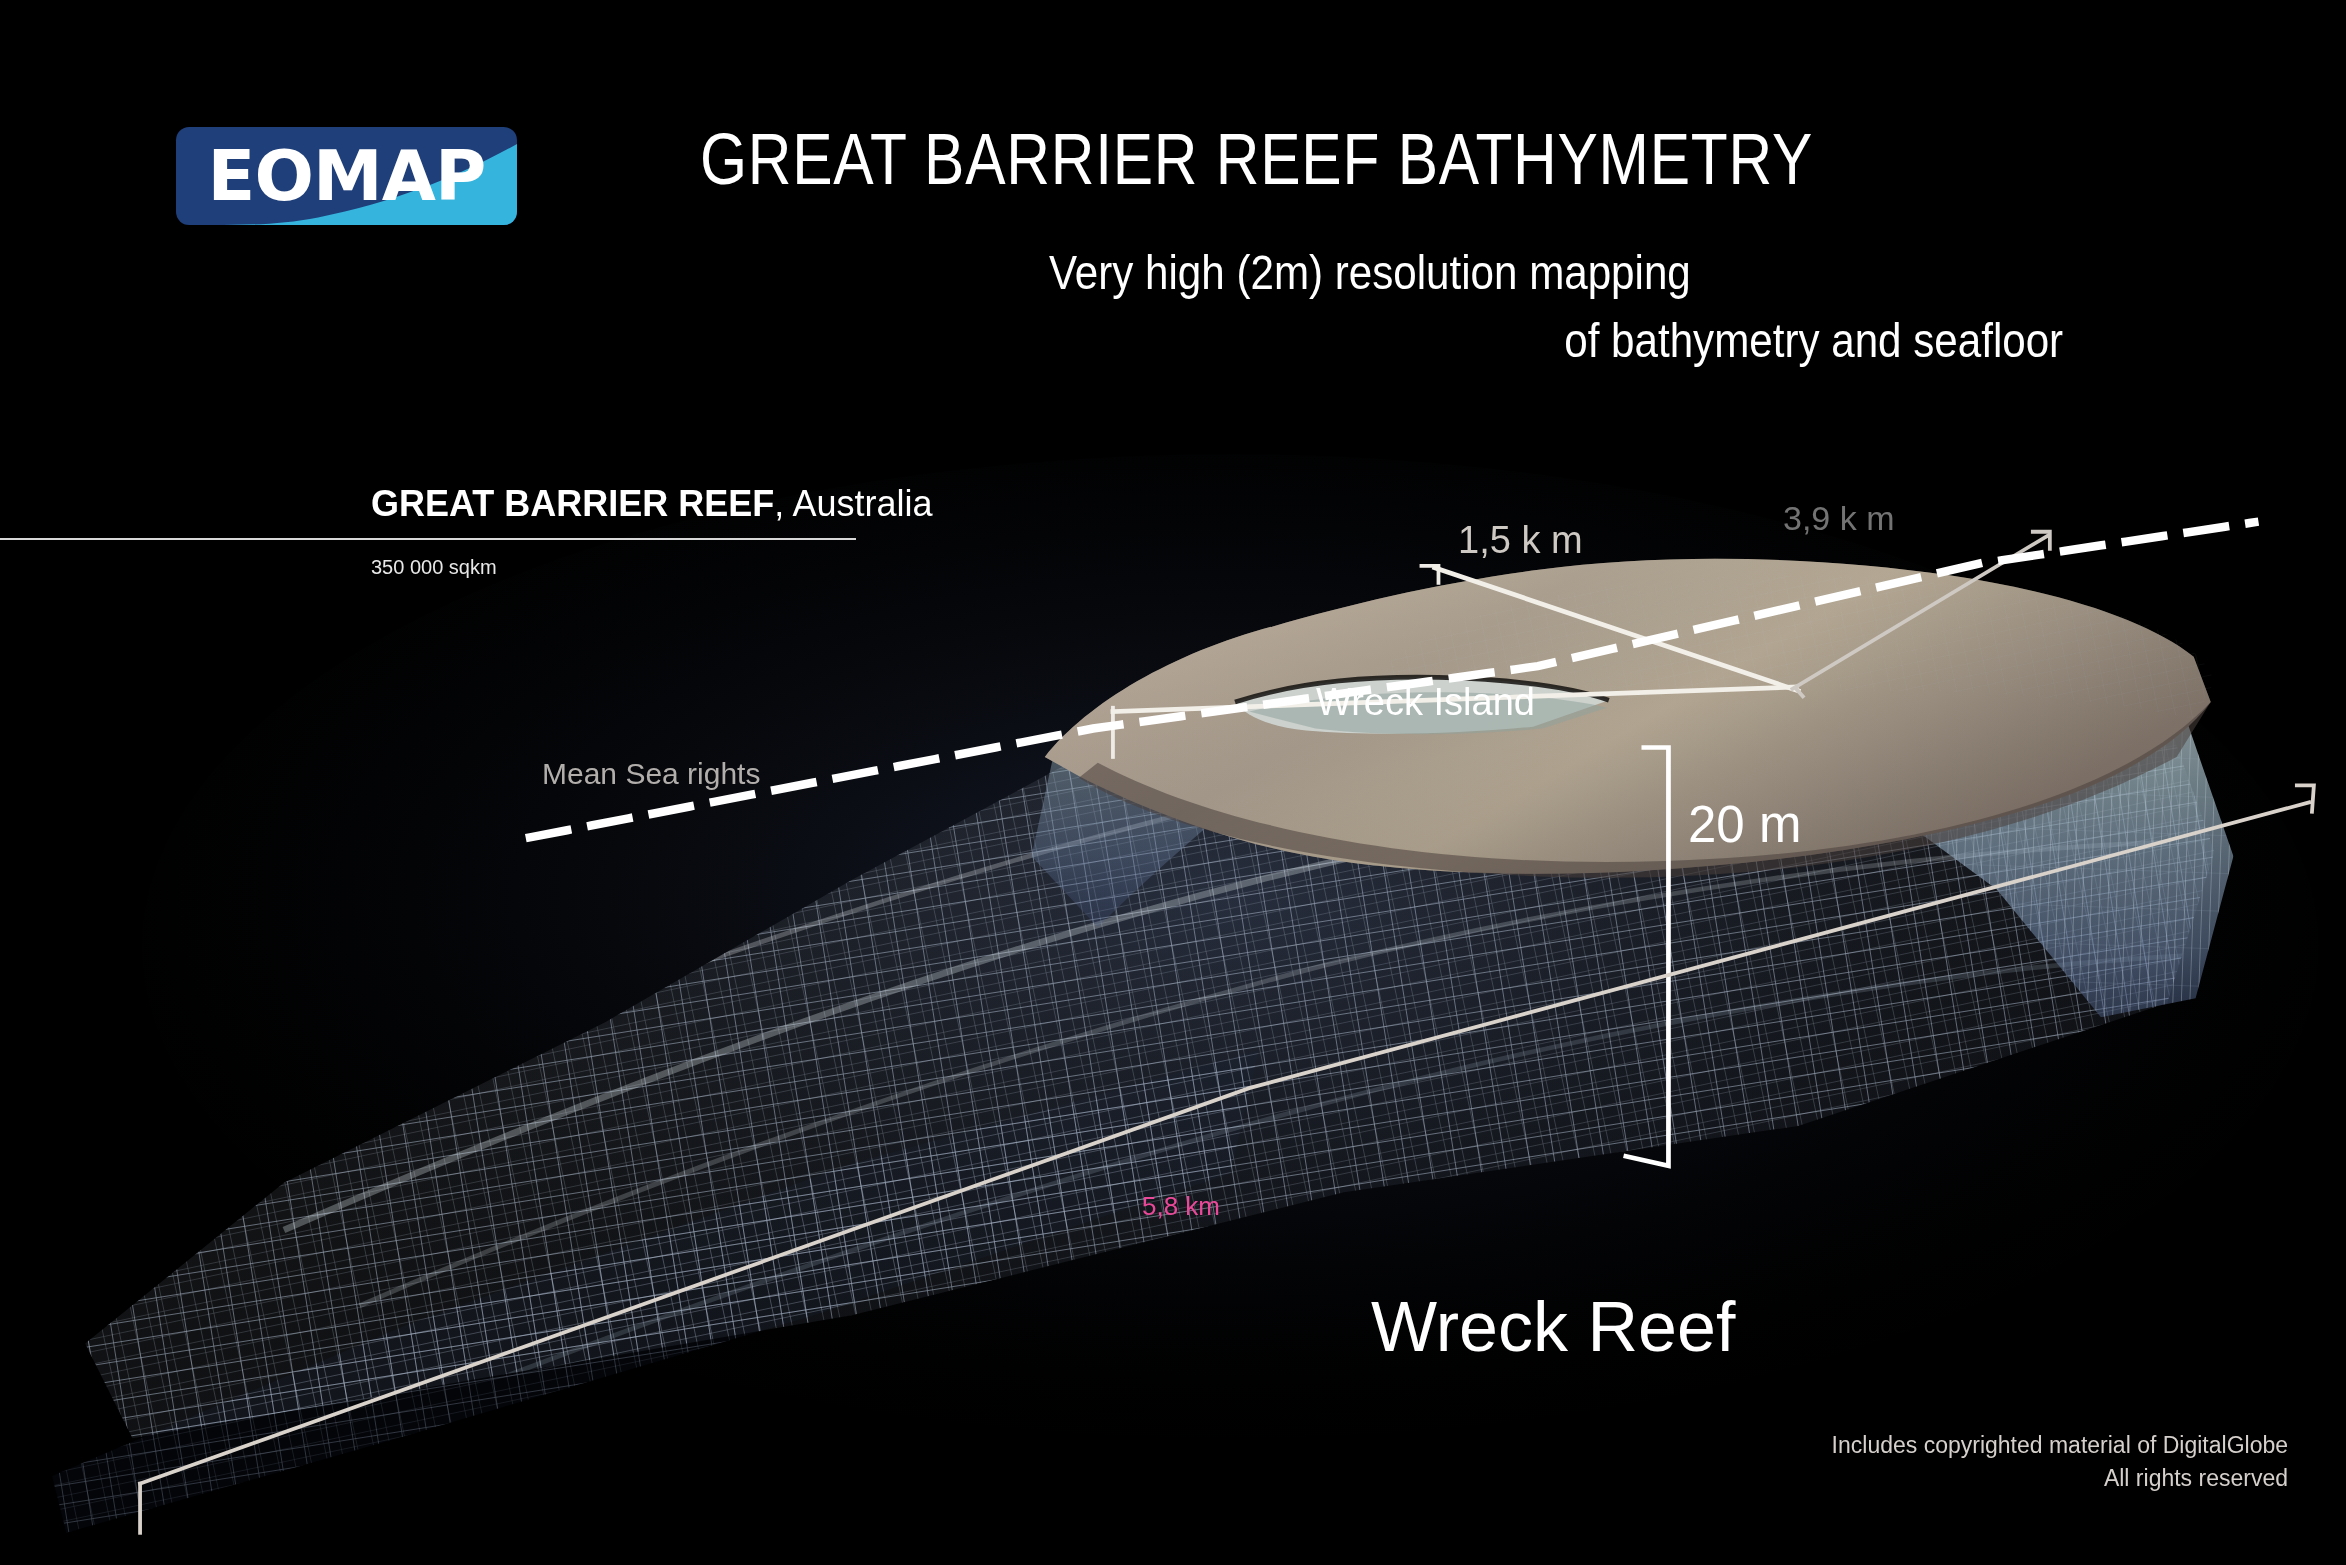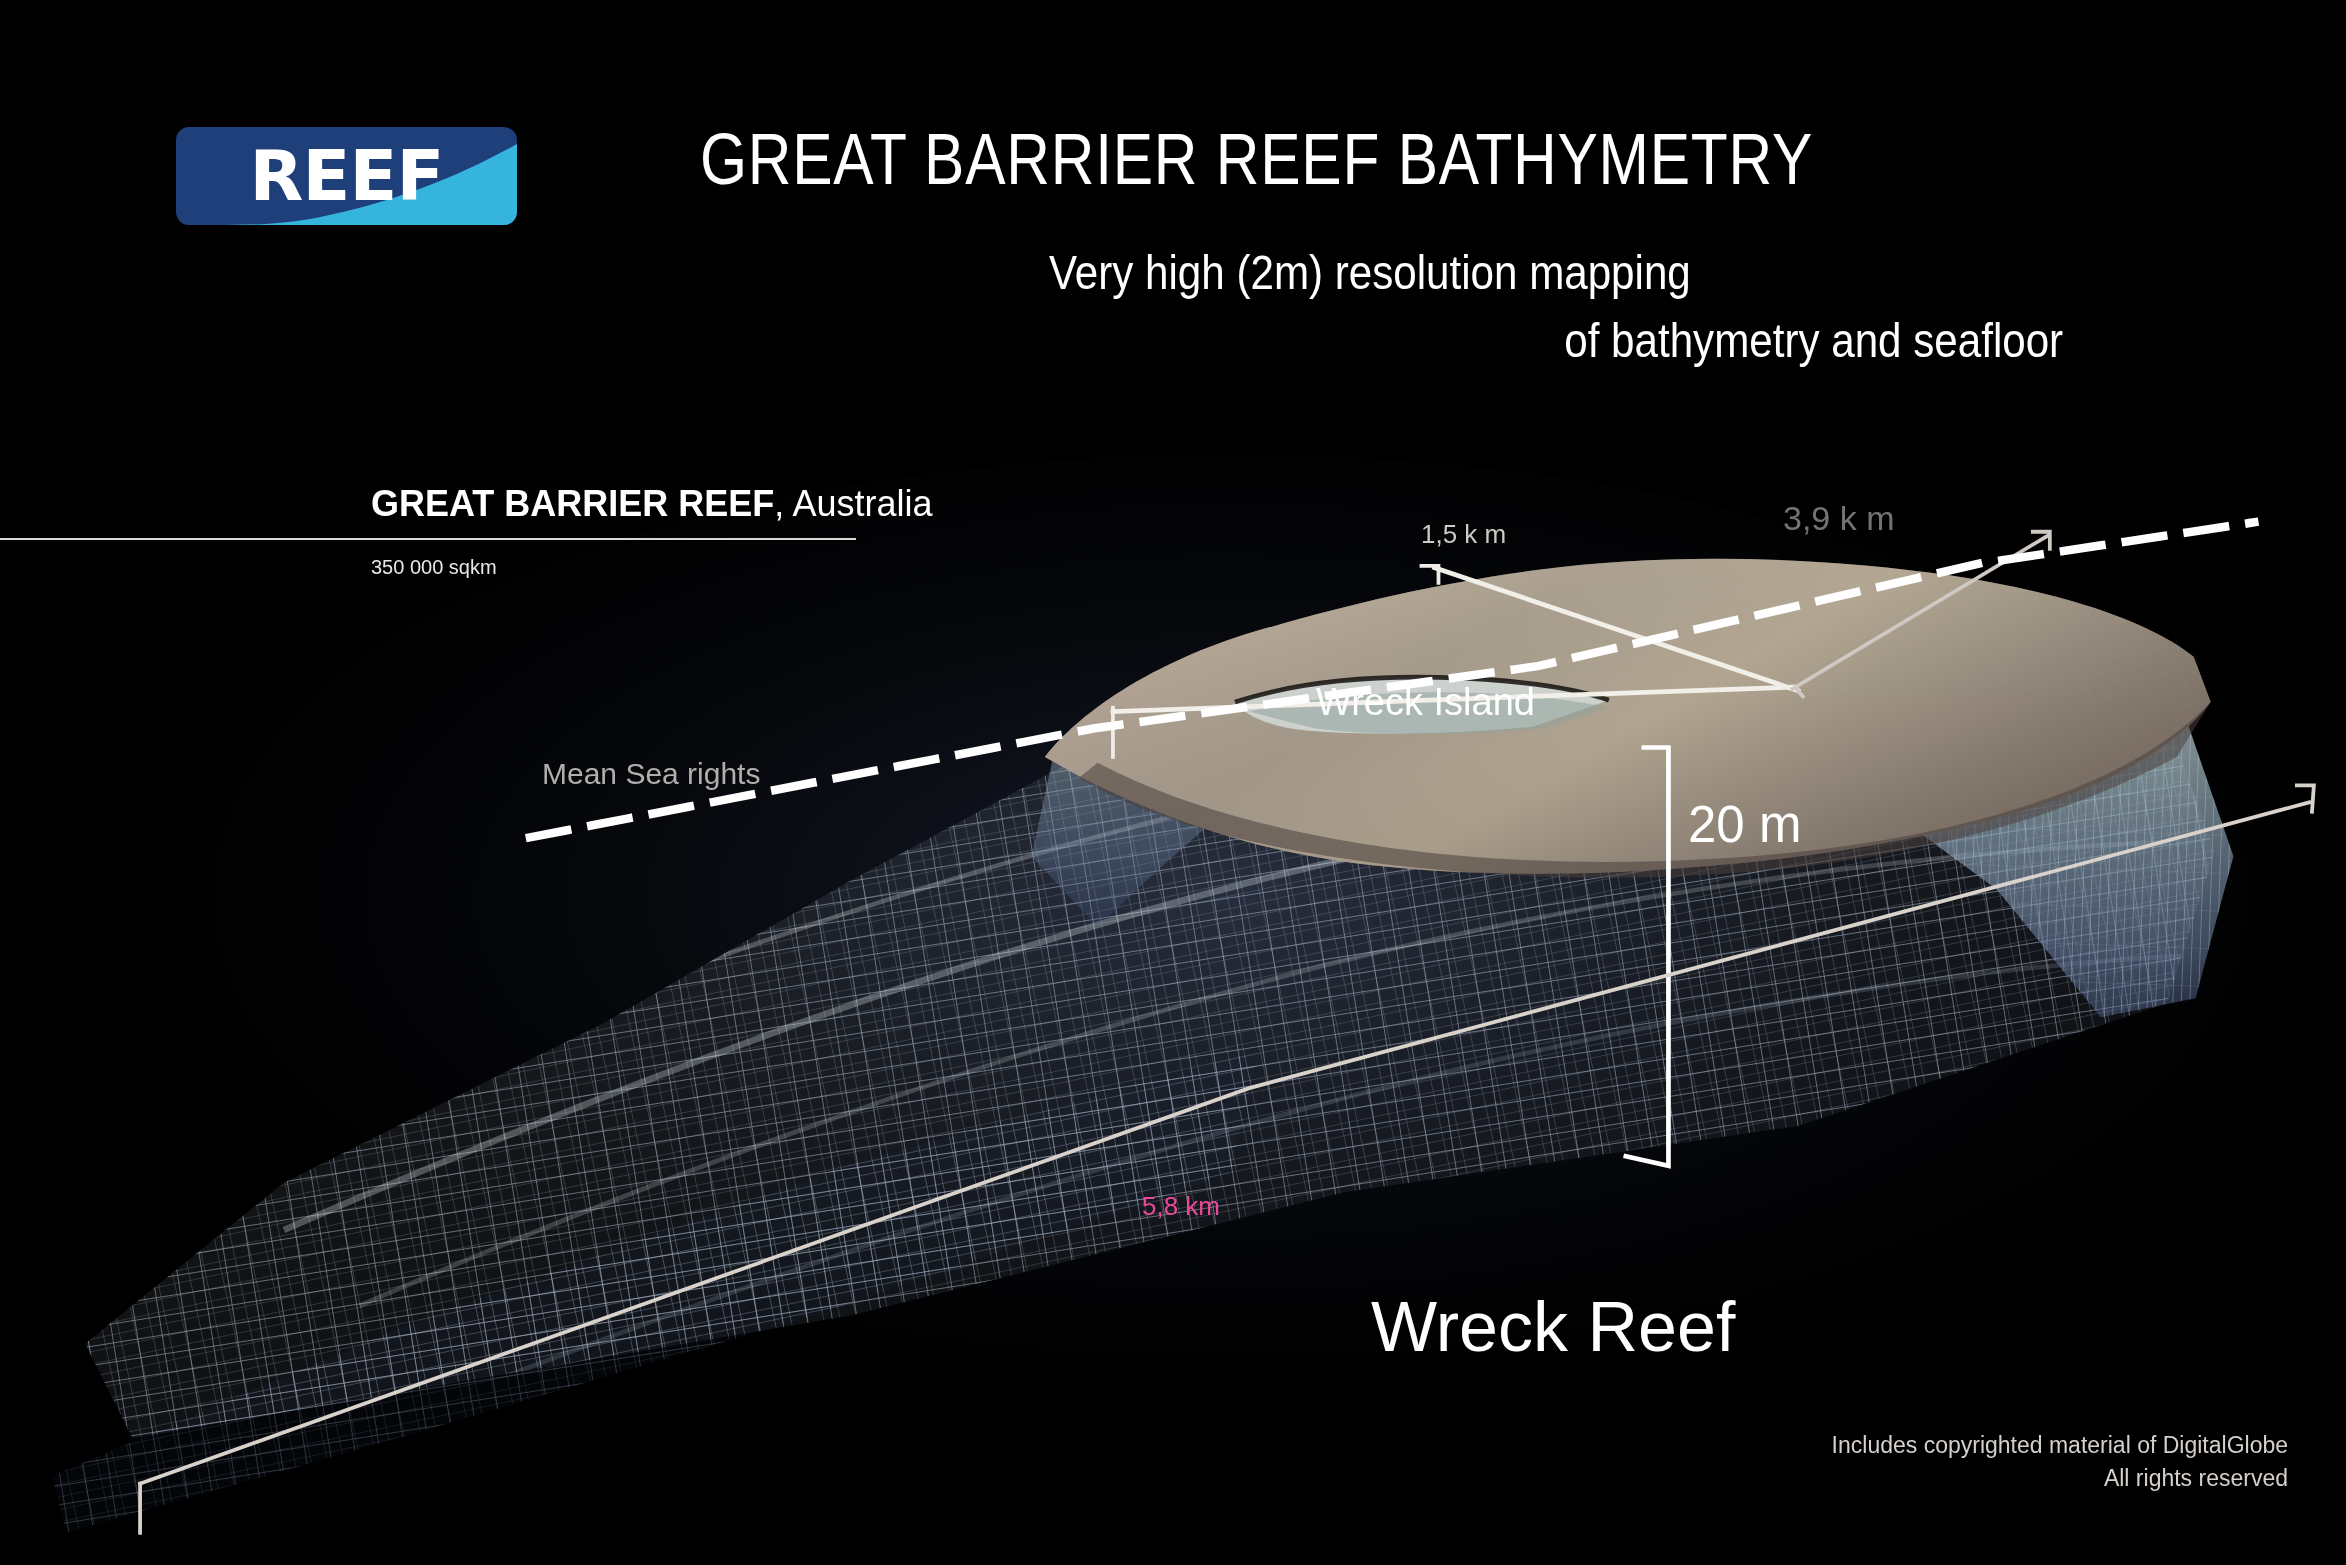--- a/index.html
+++ b/index.html
@@ -34,21 +34,21 @@
              font-family:"Liberation Sans Narrow","Liberation Sans",sans-serif;text-align:center;}
   #gbr-label b{font-weight:700;}
   #gbr-label i{font-style:normal;font-weight:400;}
   #gbr-rule{position:absolute;left:0;top:538px;width:856px;height:1.9px;background:#d8d8d8;}
   #gbr-area{position:absolute;left:371px;top:556px;font-size:20px;color:#e8e8e8;
             font-family:"Liberation Sans Narrow","Liberation Sans",sans-serif;}
 
   
   .anno{position:absolute;white-space:nowrap;
         font-family:"Liberation Sans Narrow","Liberation Sans",sans-serif;}
-  #lab-15km{left:1421px;top:519px;font-size:26px;color:#cfc9c4;}
+  #lab-15km{left:1458px;top:519px;font-size:38px;color:#cfc9c4;}
   #lab-39km{left:1783px;top:499px;font-size:34px;color:#737373;}
   #lab-msl {left:542px; top:757px;font-size:30px;color:#b2aeab;}
   #lab-wreck-island{left:1316px;top:681px;font-size:38px;color:#fff;}
   #lab-20m{left:1688px;top:795px;font-size:51px;color:#fff;}
   #lab-58km{left:1142px;top:1191px;font-size:26px;color:#ec4899;text-align:center;}
   #lab-wreck-reef{left:1331px;top:1287px;font-size:70px;color:#fff;
                   font-family:"Liberation Sans",sans-serif;font-weight:400;margin-left:40px;}
 
   
   #credits{position:absolute;right:59px;top:1429px;text-align:right;
@@ -210,21 +210,21 @@
       <path d="M2427,830 L2445,830 L2443,858" stroke="#d9d2cb" stroke-width="4"></path>
       <path d="M2440,848 L1320,1150 L148,1568" stroke="#d9d2cb" stroke-width="4"></path>
       <path d="M148,1568 L148,1620" stroke="#d9d2cb" stroke-width="4"></path>
     </g>
   </svg>
 
   <div id="logo">
     <svg class="wave" viewBox="0 0 360 104" preserveAspectRatio="none">
       <path d="M360 18 C 300 52, 230 80, 150 96 C 110 104, 70 104, 40 104 L360 104 Z" fill="#35b4dd"></path>
     </svg>
-    <div class="word">REEF</div>
+    <div class="word">EOMAP</div>
   </div>
 
   <div id="title">GREAT BARRIER REEF BATHYMETRY</div>
   <div id="sub1">Very high (2m) resolution mapping</div>
   <div id="sub2">
     <span>of bathymetry and seafloor</span>
   </div>
 
   <div id="gbr-label">
     <b>GREAT BARRIER REEF</b><i>, Australia</i>

